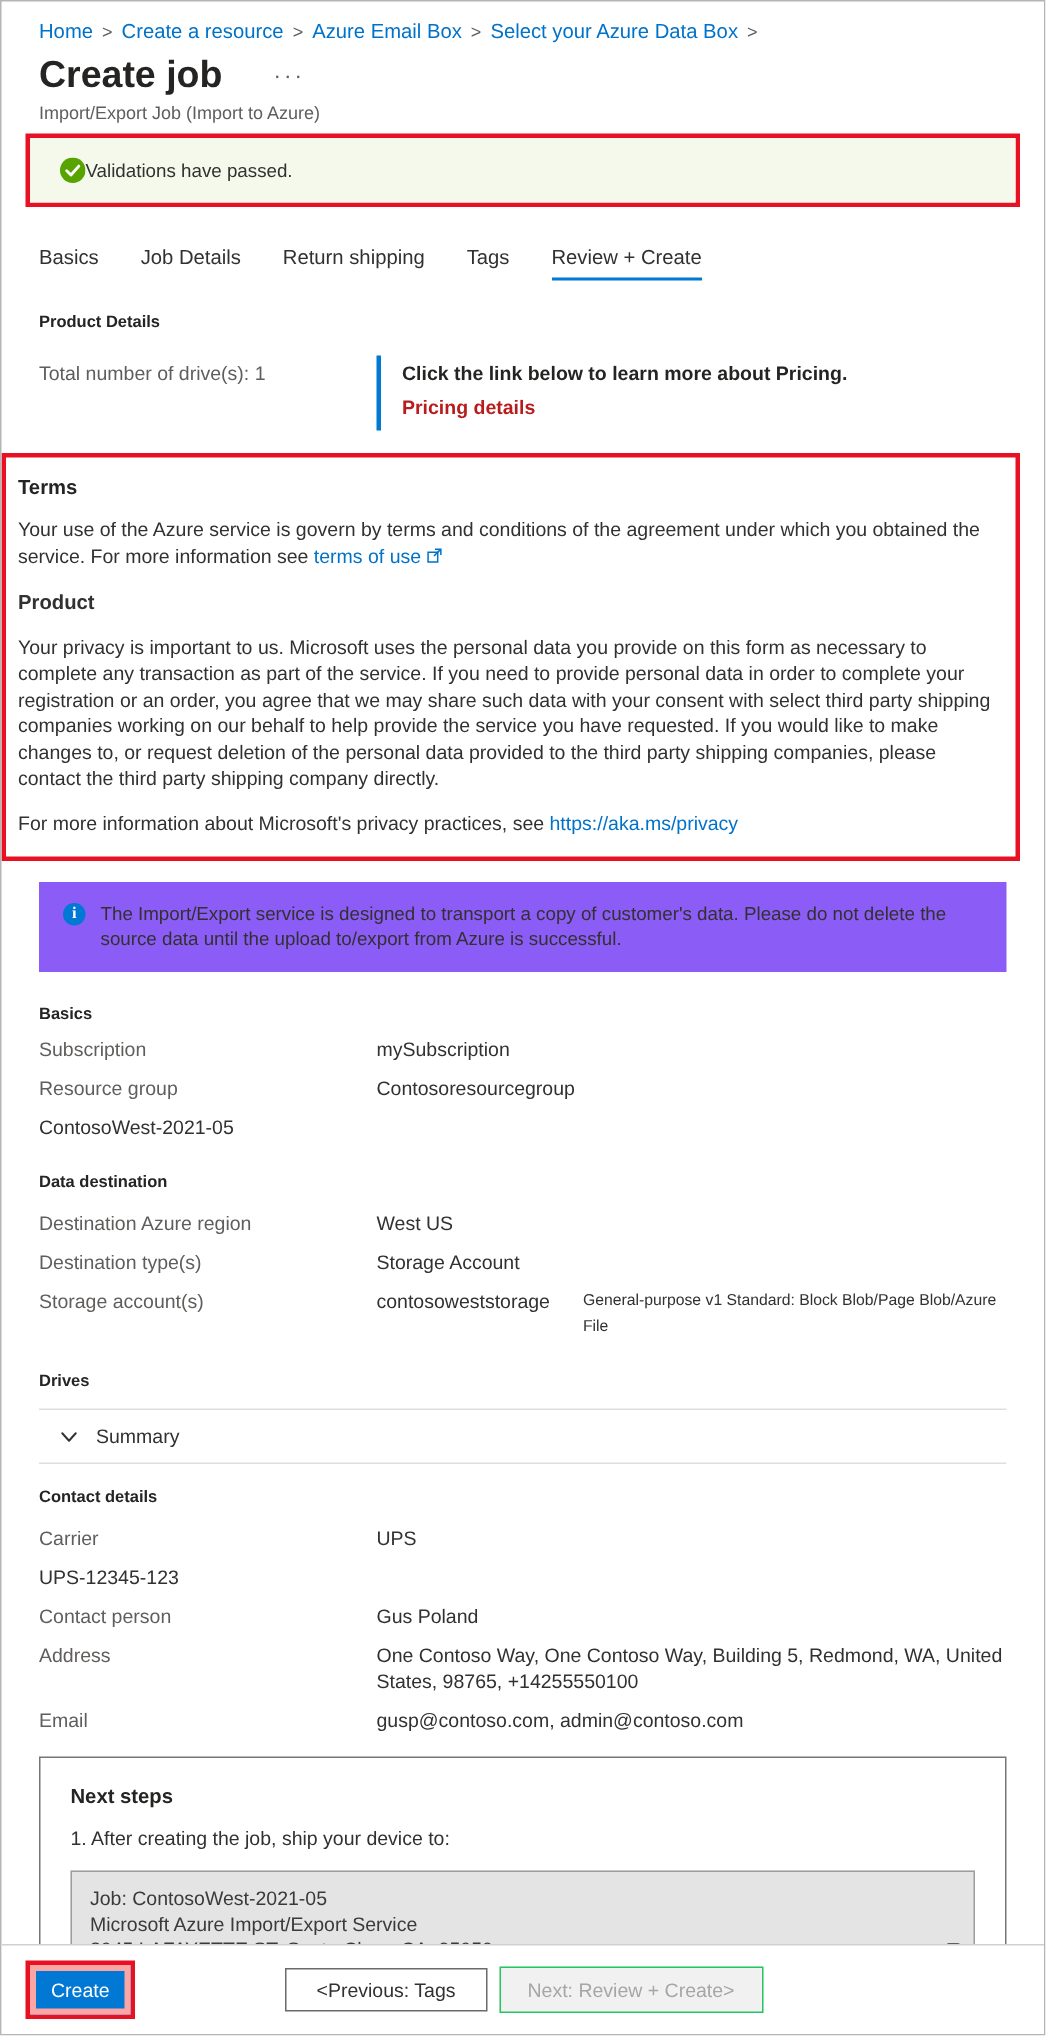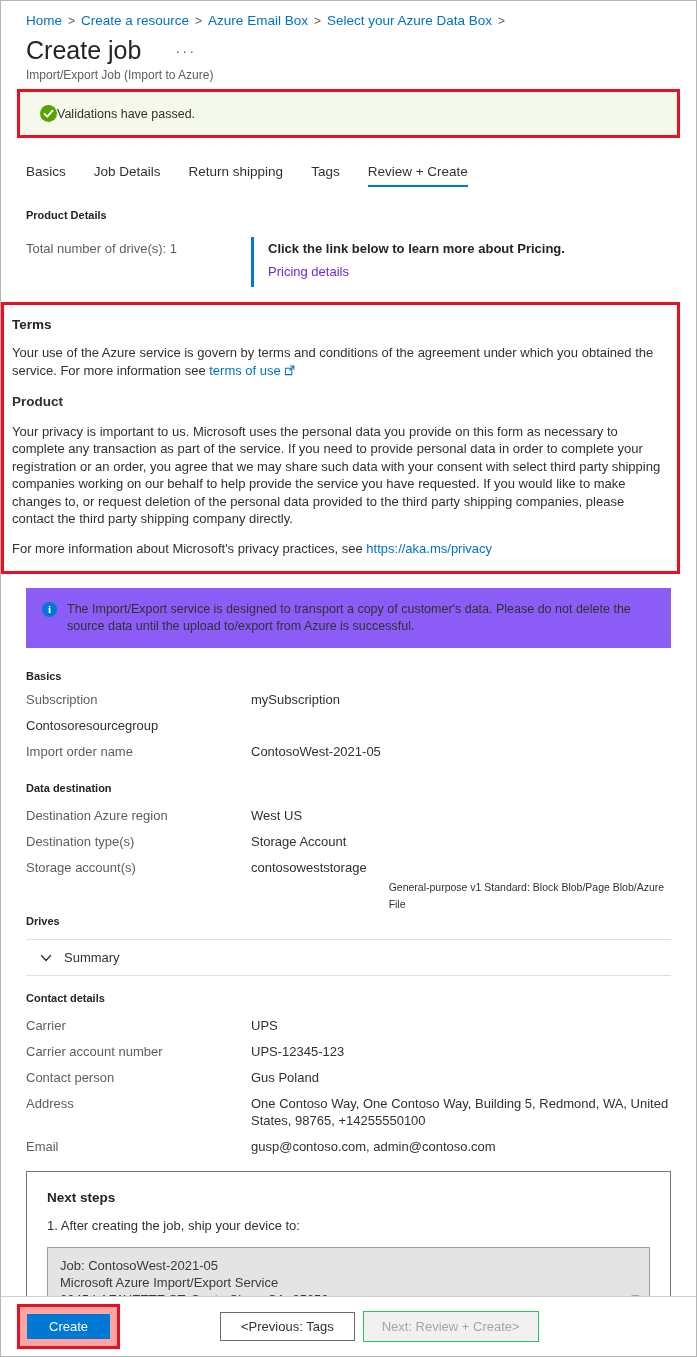--- a/index.html
+++ b/index.html
@@ -8,21 +8,21 @@
   .page {
     position:relative; width:697px; height:1357px; margin:0 auto;
     background:#fff; border:1px solid #b5b5b5; overflow:hidden;
     font-size:13px;
   }
   
   .breadcrumb { padding:12px 0 0 25px; font-size:13.5px; }
   .breadcrumb a { color:#0072c9; text-decoration:none; cursor:pointer; }
   .crumb-sep { color:#605e5c; margin:0 6px; font-size:12px; }
   .title-row { display:flex; align-items:center; gap:34px; margin:8px 0 0 25px; }
-  .page-title { font-size:25px; font-weight:normal; color:#252423; }
+  .page-title { font-size:25px; font-weight:bold; color:#252423; }
   .ellipsis-btn { color:#605e5c; font-size:15px; letter-spacing:2px; cursor:pointer; }
   .subtitle { margin:3px 0 0 25px; font-size:12px; color:#605e5c; }
 
   
   .red-frame { border:3px solid #e81123; }
 
   
   .banner-frame { margin:7px 16px 0 16px; }
   .success-banner { background:#f4f9ec; display:flex; align-items:center; padding:13px 10px 13px 20px; }
   .check-icon { flex:0 0 auto; width:17px; height:17px; }
@@ -31,29 +31,29 @@
   
   .tabs { display:flex; gap:28px; margin:26px 25px 0 25px; }
   .tab { padding-bottom:6px; color:#323130; cursor:pointer; font-size:13.5px; }
   .tab.active { font-weight:normal; border-bottom:2px solid #0078d4; }
 
   
   .section-heading { margin:22px 25px 0 25px; font-weight:bold; font-size:11px; color:#252423; }
   .kv-row { display:flex; margin:9px 25px 0 25px; line-height:17px; }
   .kv-label { flex:0 0 225px; color:#605e5c; }
   .kv-value { color:#323130; }
-  .kv-note { font-size:10.5px; color:#323130; margin-left:22px; position:relative; top:20px; }
+  .kv-note { font-size:10.5px; color:#323130; margin-left:22px; position:relative; top:0; }
   .kv-value-wrap { max-width:420px; }
 
   
   .pd-row { display:flex; margin:16px 25px 0 25px; }
   .pd-left { flex:0 0 225px; color:#605e5c; padding-top:4px; }
   .pricing-callout { border-left:3px solid #0078d4; padding:4px 0 8px 14px; }
   .pricing-text { font-weight:bold; color:#252423; margin-bottom:8px; }
-  .pricing-link { font-weight:normal; color:#6d28d9; text-decoration:none; cursor:pointer; }
+  .pricing-link { font-weight:bold; color:#b91c1c; text-decoration:none; cursor:pointer; }
 
   
   .terms-frame { margin:15px 16px 0 0; padding:8px 8px 14px 8px; }
   .terms-heading { font-weight:bold; font-size:13.5px; margin:4px 0 0 0; color:#252423; }
   .terms-frame p { margin:12px 0 0 0; line-height:17.5px; color:#323130; }
   .terms-frame a { color:#0072c9; text-decoration:none; cursor:pointer; }
   .ext-icon { display:inline-block; vertical-align:-1px; margin-left:3px; }
 
   
   .info-banner { margin:14px 25px 0 25px; background:#8b5cf6; display:flex; gap:10px; padding:13px 14px 13px 16px; }
@@ -75,21 +75,21 @@
   .ship-box { margin-top:14px; background:#e4e4e4; border:1px solid #9d9d9d; padding:9px 10px 8px 12px;
               position:relative; line-height:17px; color:#3b3a39; }
   .copy-btn { position:absolute; right:8px; bottom:6px; cursor:pointer; }
   .ns-step2 { margin-top:14px; line-height:19px; }
 
   
   .footer { position:absolute; left:0; right:0; bottom:0; height:60px; border-top:1px solid #d2d0ce;
             display:flex; align-items:center; padding:0 16px; background:#fff; }
   .create-frame { padding:0; }
   .btn { font-family:inherit; font-size:13px; cursor:pointer; }
-  .btn-create { background:#0078d4; color:#fff; border:7px solid #fca5a5; padding:5px 22px; }
+  .btn-create { background:#0078d4; color:#fff; border:4px solid #fca5a5; padding:5px 10px; }
   .btn-prev { background:#fff; color:#323130; border:1px solid #6b6b6b; padding:6px 20px; margin-left:100px; }
   .btn-next { background:#f1f1f1; color:#a6a6a6; border:1px solid #22c55e; padding:7px 18px; margin-left:8px; cursor:default; }
 </style>
 </head>
 <body>
 
 <div class="page">
 
   <nav class="breadcrumb">
     <a>Home</a><span class="crumb-sep">&gt;</span><a>Create a resource</a><span class="crumb-sep">&gt;</span><a>Azure Email Box</a><span class="crumb-sep">&gt;</span><a>Select your Azure Data Box</a><span class="crumb-sep">&gt;</span>
@@ -143,24 +143,24 @@
     <span class="info-icon"></span>
     <span class="info-text">The Import/Export service is designed to transport a copy of customer's data. Please do not delete the source data until the upload to/export from Azure is successful.</span>
   </div>
 
   <div class="section-heading">Basics</div>
   <div class="kv-row">
     <div class="kv-label">Subscription</div>
     <div class="kv-value">mySubscription</div>
   </div>
   <div class="kv-row">
+    <div class="kv-label">Resource group</div>
     <div class="kv-value">Contosoresourcegroup</div>
   </div>
   <div class="kv-row">
-    <div class="kv-label">Import order name</div>
     <div class="kv-value">ContosoWest-2021-05</div>
   </div>
 
   <div class="section-heading">Data destination</div>
   <div class="kv-row" style="margin-top:13px">
     <div class="kv-label">Destination Azure region</div>
     <div class="kv-value">West US</div>
   </div>
   <div class="kv-row">
     <div class="kv-label">Destination type(s)</div>
@@ -181,21 +181,20 @@
     <span>Summary</span>
   </div>
   <hr class="rule" style="margin-top:0">
 
   <div class="section-heading" style="margin-top:16px">Contact details</div>
   <div class="kv-row" style="margin-top:13px">
     <div class="kv-label">Carrier</div>
     <div class="kv-value">UPS</div>
   </div>
   <div class="kv-row">
-    <div class="kv-label">Carrier account number</div>
     <div class="kv-value">UPS-12345-123</div>
   </div>
   <div class="kv-row">
     <div class="kv-label">Contact person</div>
     <div class="kv-value">Gus Poland</div>
   </div>
   <div class="kv-row">
     <div class="kv-label">Address</div>
     <div class="kv-value kv-value-wrap">One Contoso Way, One Contoso Way, Building 5, Redmond, WA, United States, 98765, +14255550100</div>
   </div>

